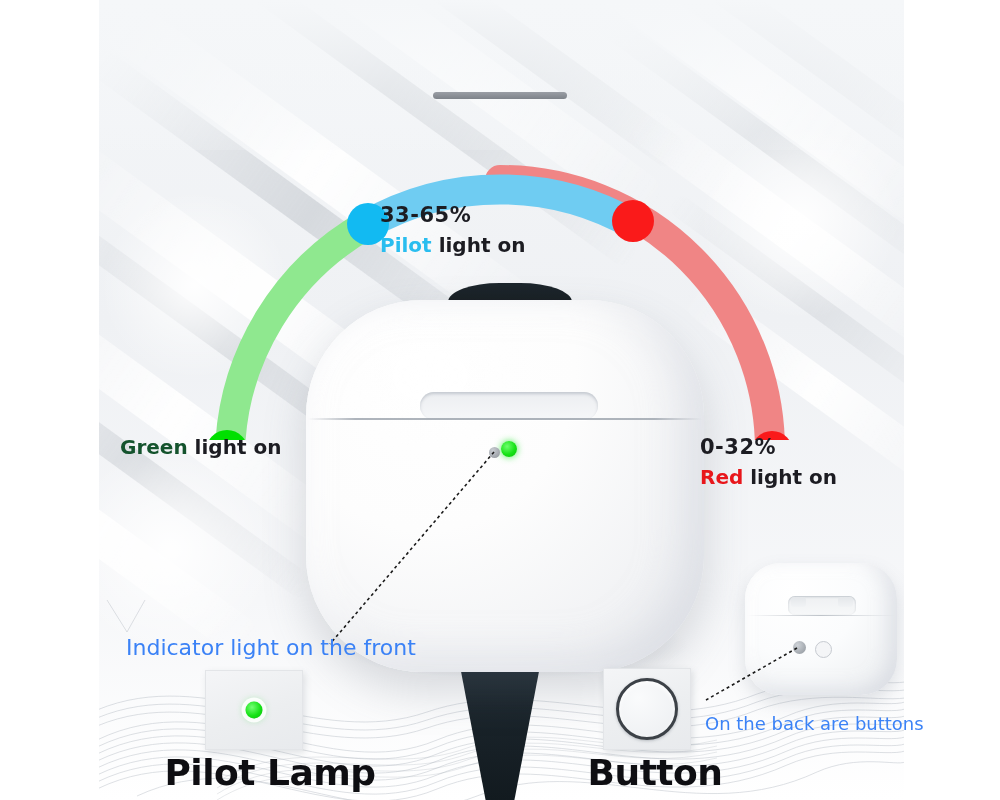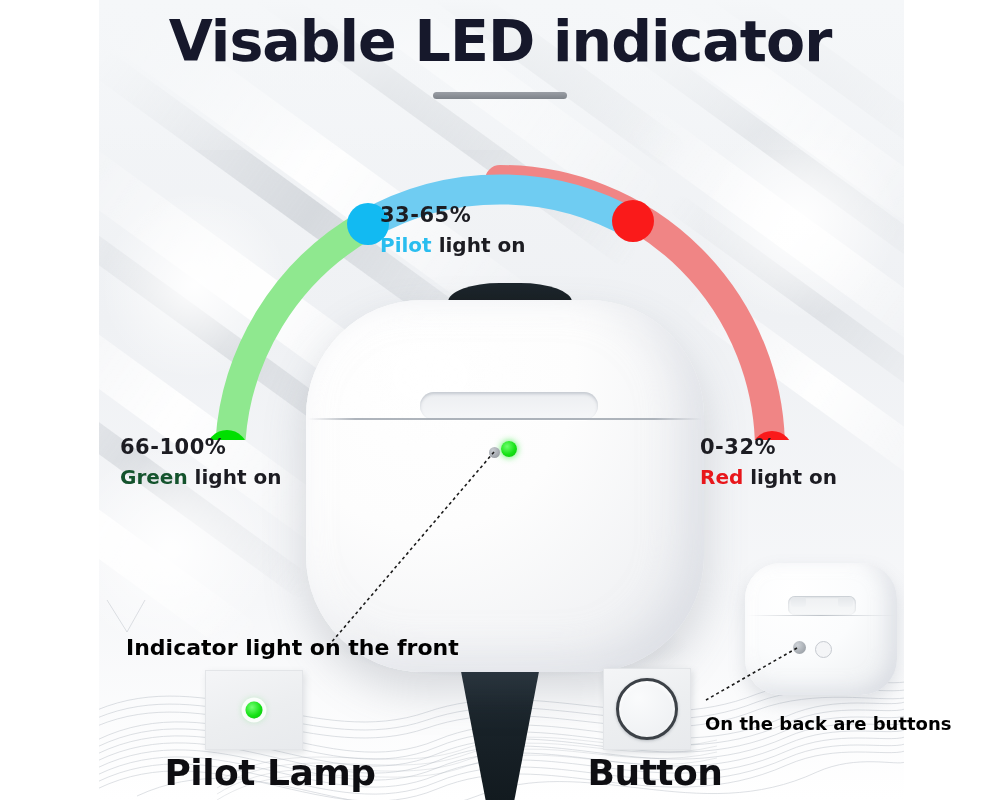--- a/index.html
+++ b/index.html
@@ -168,21 +168,21 @@
   
   .caption{
     position:absolute;z-index:9;font-family:"DejaVu Sans",sans-serif;
     font-size:36px;font-weight:bold;color:#0e0e12;letter-spacing:-.5px;
   }
   #caption-pilot{left:160px;top:752px;width:220px;text-align:center;}
   #caption-button{left:575px;top:752px;width:160px;text-align:center;}
 
   .anno{
     position:absolute;z-index:9;font-family:"DejaVu Sans",sans-serif;
-    font-size:22px;font-weight:bold;color:#000000;
+    font-size:22px;font-weight:normal;color:#3b82f6;
   }
   #anno-front{left:126px;top:635px;}
   #anno-back{left:705px;top:713px;font-size:18px;}
 </style>
 </head>
 <body>
 
 <div id="stage">
 
   <div class="bg-core"></div>
@@ -232,21 +232,20 @@
     </g>
     <circle cx="470" cy="38" r="13" fill="none" stroke="#aab2bb" stroke-width="0.9" opacity="0.5"></circle>
     <path d="M462,48 L480,28" stroke="#aab2bb" stroke-width="0.9" opacity="0.5"></path>
     <path d="M10,10 L30,42 L48,10" fill="none" stroke="#aab2bb" stroke-width="1" opacity="0.45"></path>
   </svg>
 
   <div class="top-fade"></div>
   <div class="edge-white-l"></div>
   <div class="edge-white-r"></div>
 
-  <div class="title">Visable LED indicator</div>
   <div class="title-rule"></div>
 
   <svg class="gauge" viewBox="0 0 620 300">
 
     <path d="M310,40 A270,270 0 0 1 580,310" fill="none" stroke="#F08585" stroke-width="30" stroke-linecap="round"></path>
 
     <path d="M176,85 A270,270 0 0 1 444,85" fill="none" stroke="#6FCCF2" stroke-width="30" stroke-linecap="round"></path>
 
     <path d="M40,310 A270,270 0 0 1 178,84" fill="none" stroke="#8FE88F" stroke-width="30" stroke-linecap="round"></path>
 
@@ -255,21 +254,20 @@
     <circle cx="443" cy="81" r="21" fill="#FA1A1A"></circle>
     <circle cx="582" cy="312" r="21" fill="#FA1A1A"></circle>
   </svg>
 
   <div class="lbl" id="label-blue">
     <div class="pct">33-65%</div>
     <div class="sub"><span class="c-blue">Pilot</span><span> light on</span></div>
   </div>
 
   <div class="lbl" id="label-green">
-    <div class="pct">66-100%</div>
     <div class="sub"><span class="c-green">Green</span><span> light on</span></div>
   </div>
 
   <div class="lbl" id="label-red">
     <div class="pct">0-32%</div>
     <div class="sub"><span class="c-red">Red</span><span> light on</span></div>
   </div>
 
   <div class="stand-top"></div>
   <div class="case-shadow"></div>

